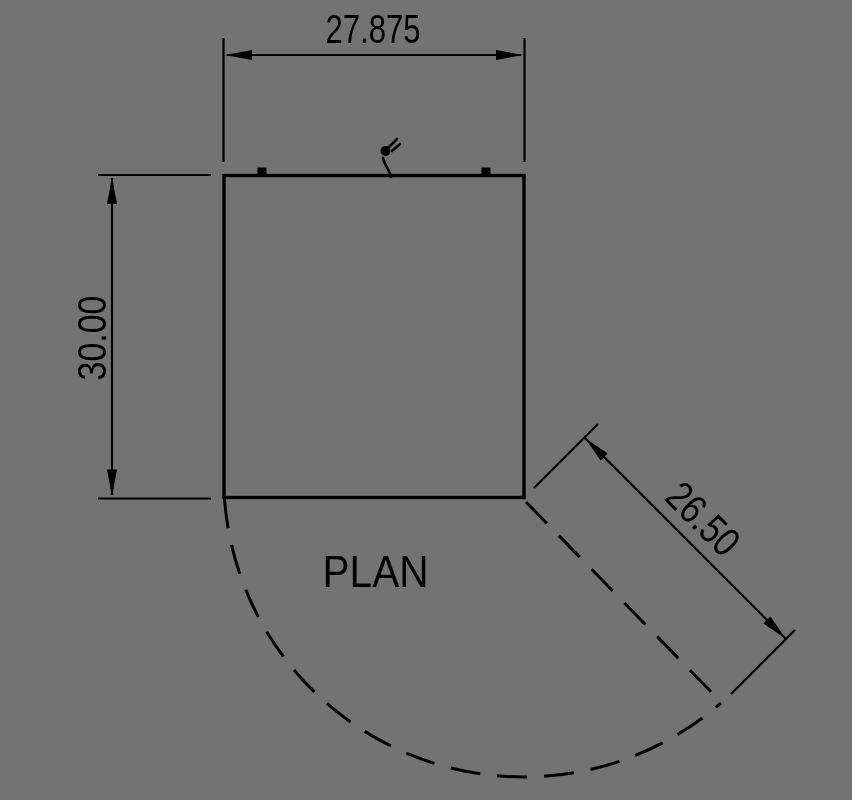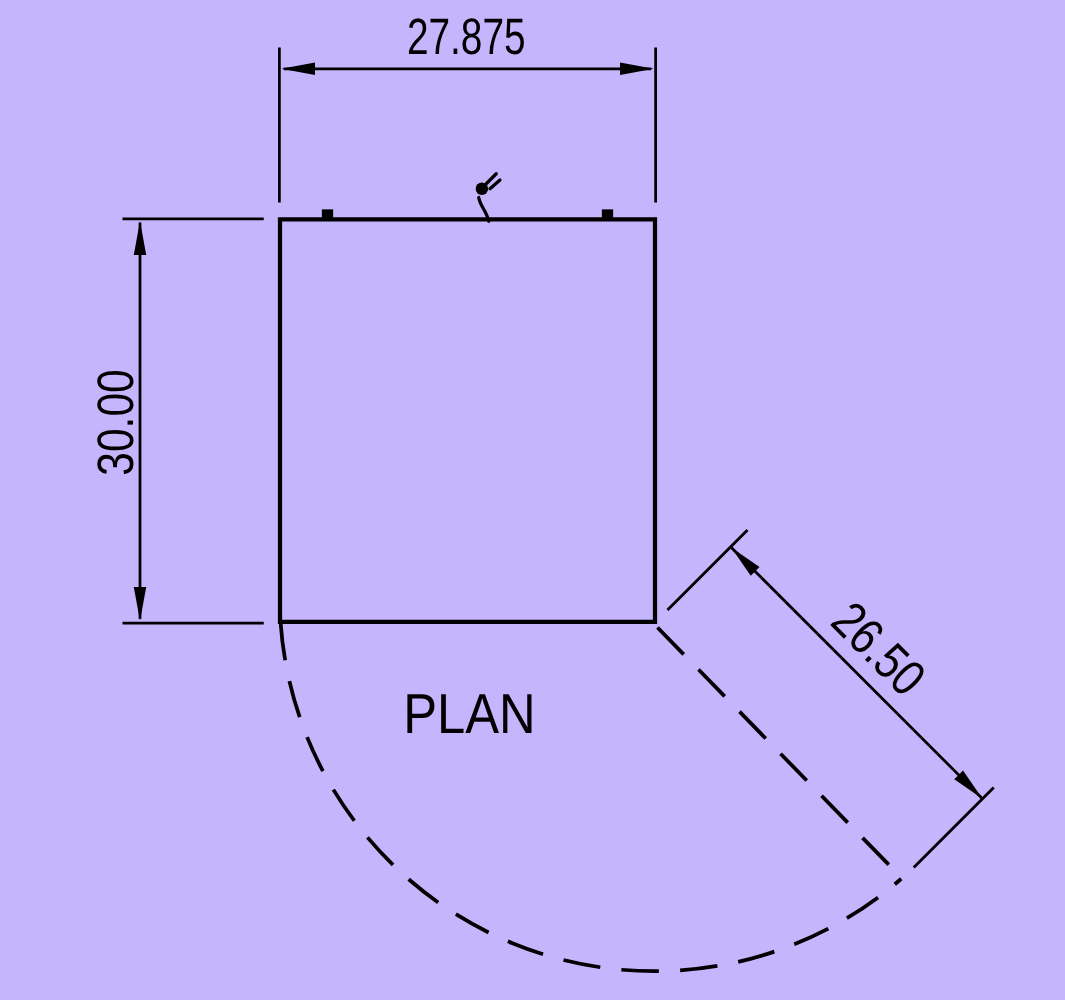--- a/index.html
+++ b/index.html
@@ -4,21 +4,21 @@
 <style>
   html, body {
     margin: 0;
     padding: 0;
     background: #ffffff;
   }
   .canvas {
     position: relative;
     width: 852px;
     height: 800px;
-    background: #c4b5fd;
+    background: #737373;
     overflow: hidden;
   }
   svg {
     display: block;
   }
   .drawing-text {
     font-family: "Liberation Sans", sans-serif;
     fill: #000000;
   }
   .dim-text {

